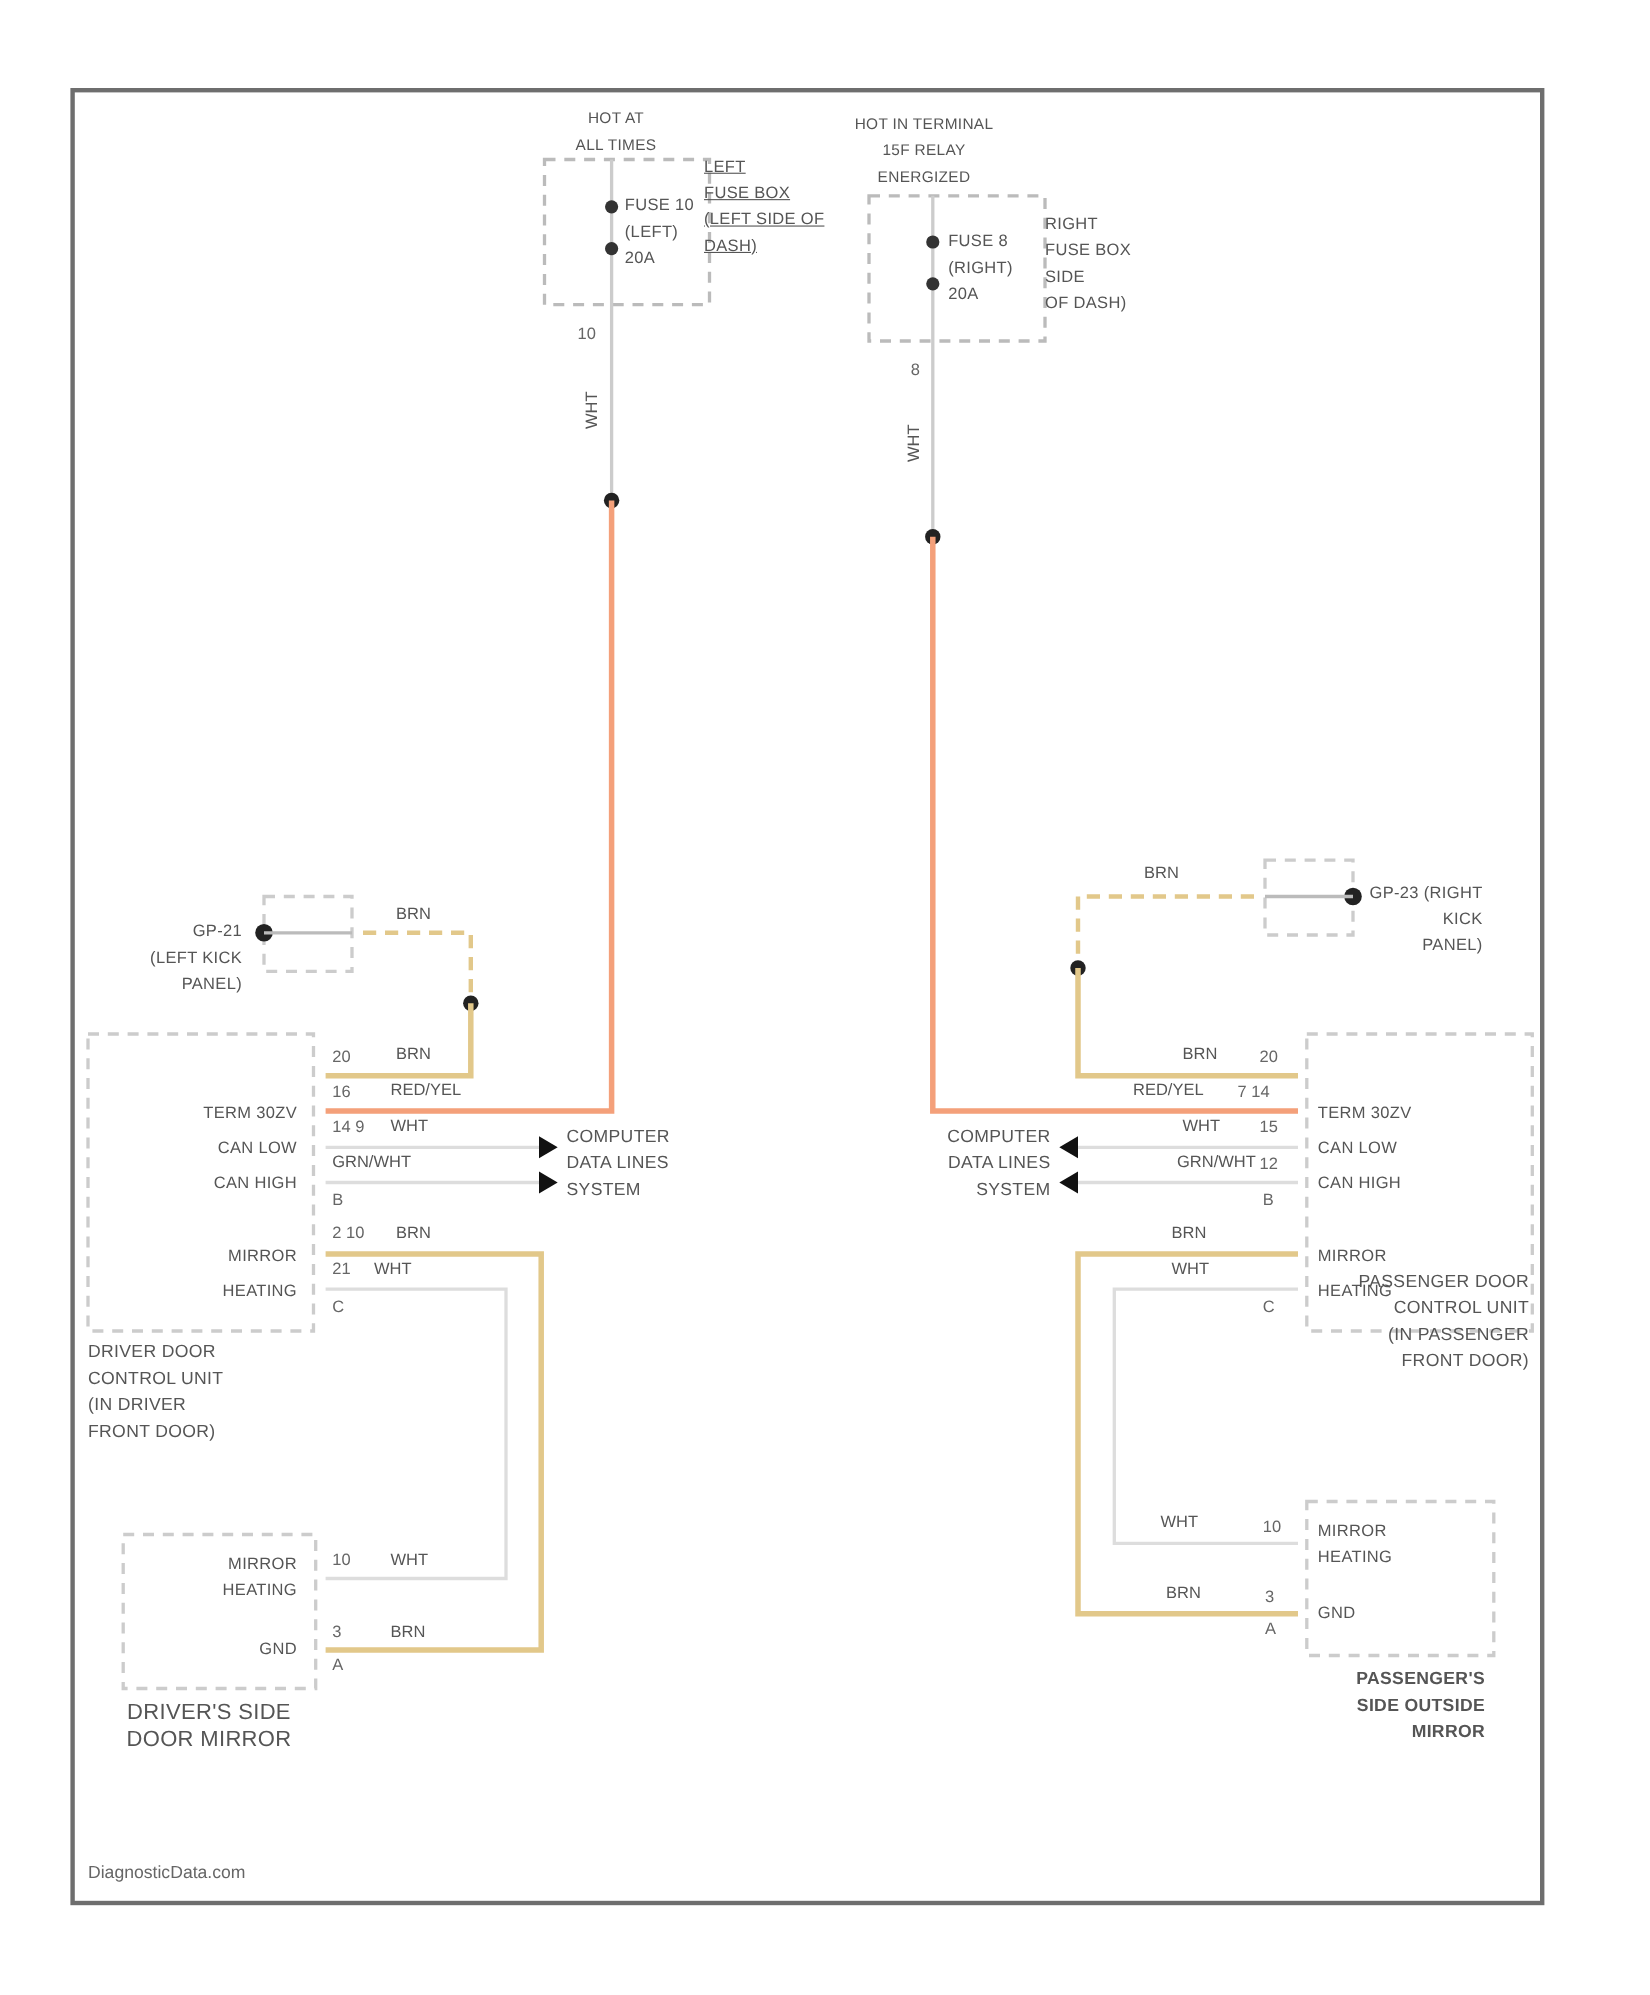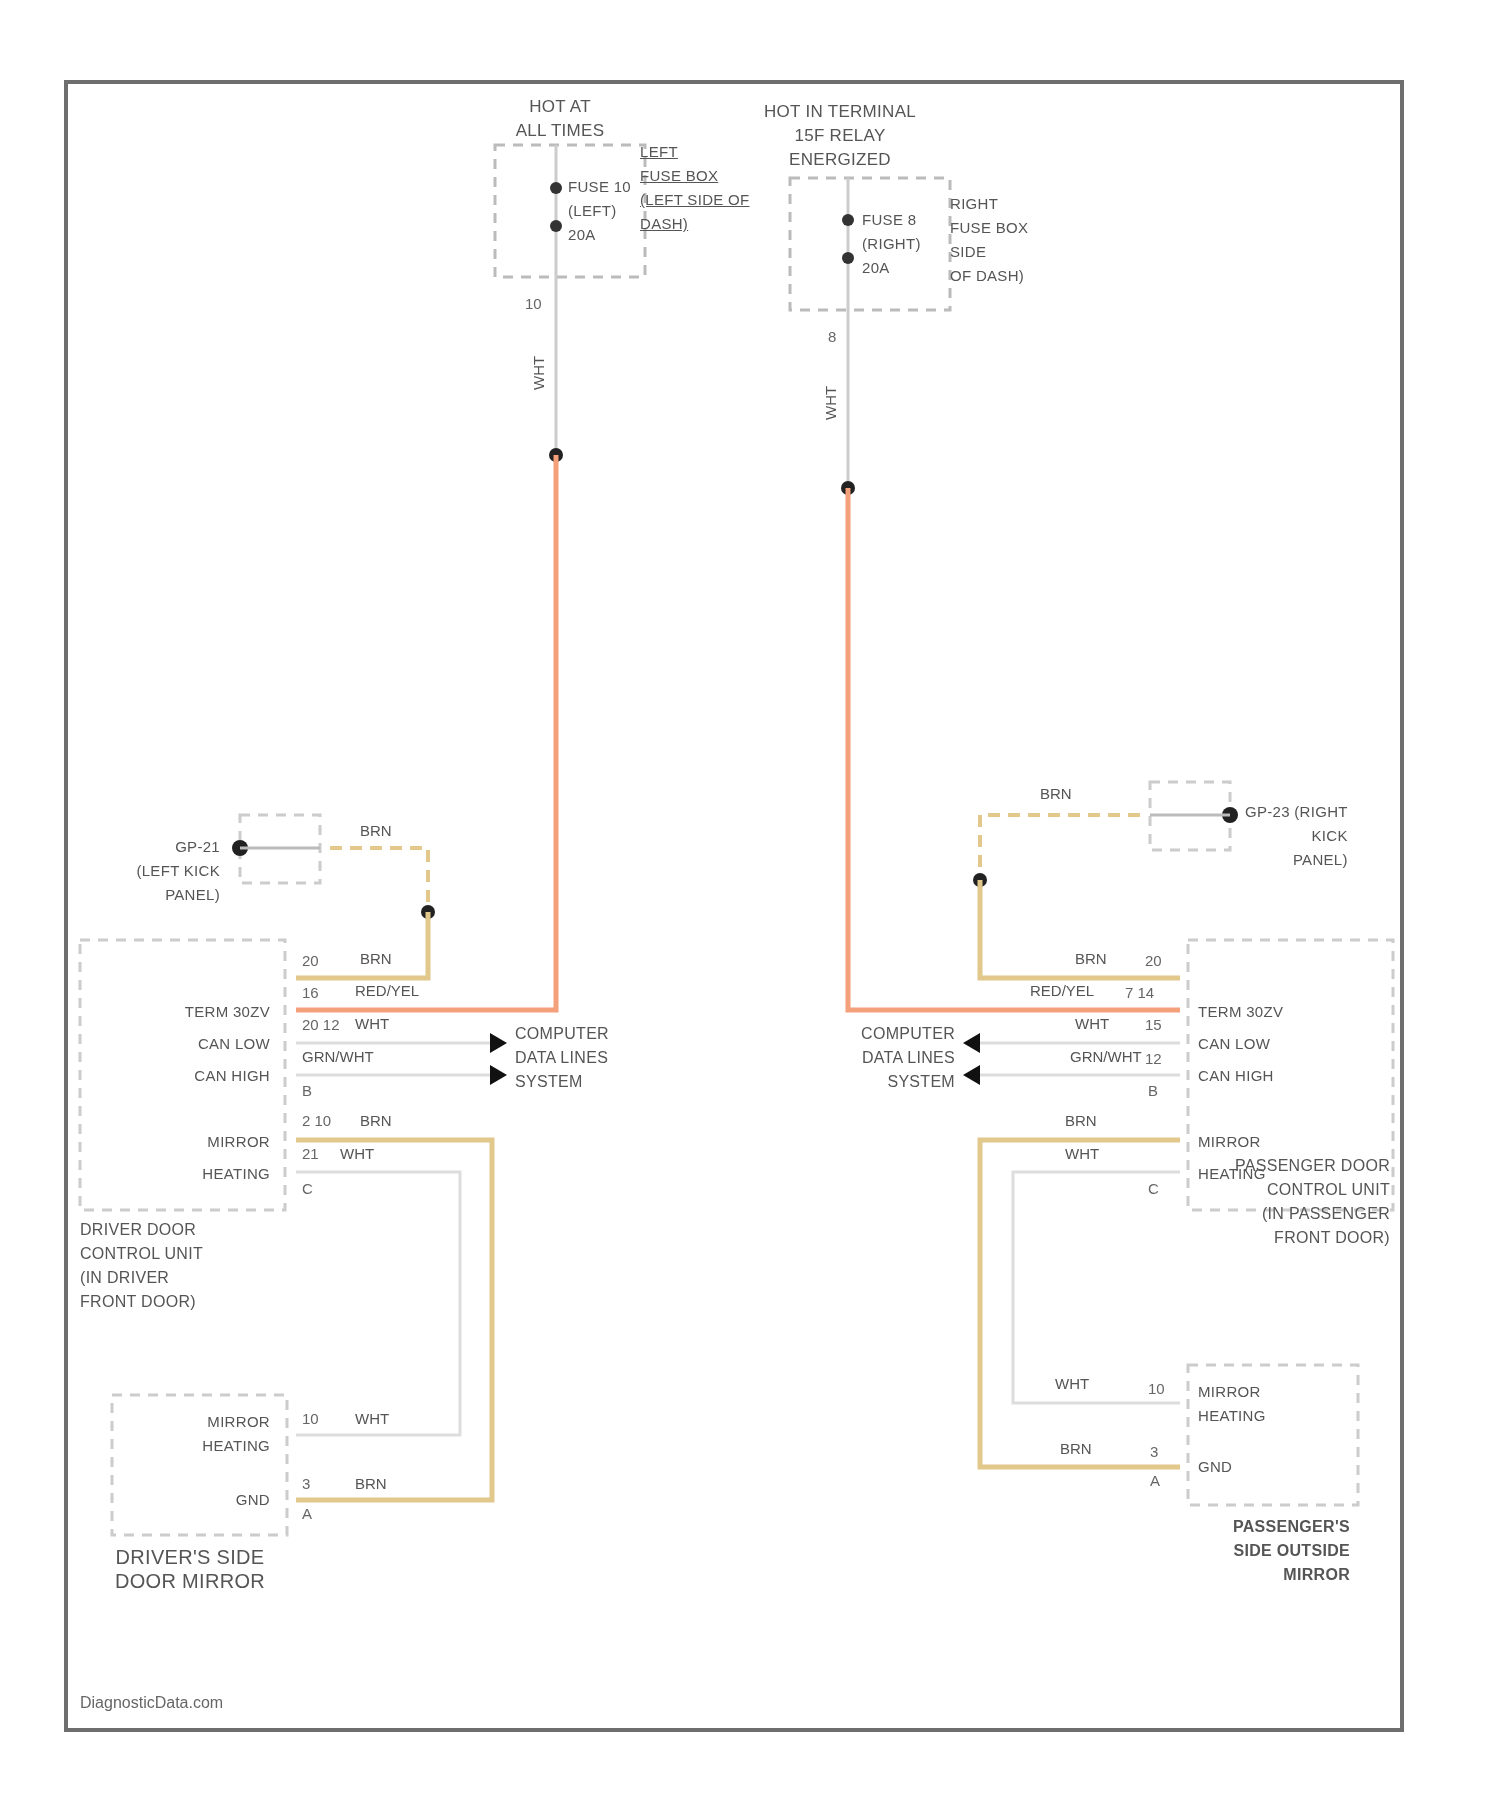--- a/index.html
+++ b/index.html
@@ -1,19 +1,19 @@
 <!DOCTYPE html>
 <html><head>
 <meta charset="utf-8">
 <style>
   html,body{margin:0;padding:0;background:#fff;}
   body{width:1500px;height:1814px;position:relative;overflow:hidden;font-family:"Liberation Sans",sans-serif;}
   .frame{position:absolute;left:64px;top:80px;width:1340px;height:1652px;border:4px solid #6e6e6e;box-sizing:border-box;}
   svg.wires{position:absolute;left:0;top:0;width:1500px;height:1814px;}
-  .lbl{position:absolute;font-size:17px;line-height:24px;color:#555;text-transform:uppercase;white-space:pre-line;letter-spacing:0.3px;}
+  .lbl{position:absolute;font-size:14px;line-height:24px;color:#555;text-transform:uppercase;white-space:pre-line;letter-spacing:0.3px;}
   .r{text-align:right;}
   .c{text-align:center;}
   .pin{position:absolute;font-size:15px;color:#666;}
   .wire{position:absolute;font-size:15px;color:#555;}
   .vert{transform:rotate(-90deg);transform-origin:left top;}
   .foot{position:absolute;left:80px;top:1694px;font-size:16px;color:#666;}
 </style>
 </head>
 <body>
 
@@ -104,21 +104,21 @@
 <div class="lbl" style="left:1245px;top:800px;font-size:15px;text-align:right;">GP-23 (RIGHT
 KICK
 PANEL)</div>
 <div class="wire" style="left:1040px;top:785px;">BRN</div>
 
 <div class="wire" style="left:360px;top:950px;">BRN</div>
 <div class="pin" style="left:302px;top:952px;">20</div>
 <div class="wire" style="left:355px;top:982px;">RED/YEL</div>
 <div class="pin" style="left:302px;top:984px;">16</div>
 <div class="lbl r" style="left:90px;top:1000px;width:180px;font-size:15px;">TERM 30ZV</div>
-<div class="pin" style="left:302px;top:1016px;">20 12</div>
+<div class="pin" style="left:302px;top:1016px;">14 9</div>
 <div class="wire" style="left:355px;top:1015px;">WHT</div>
 <div class="lbl r" style="left:90px;top:1032px;width:180px;font-size:15px;">CAN LOW</div>
 <div class="wire" style="left:302px;top:1048px;">GRN/WHT</div>
 <div class="lbl r" style="left:90px;top:1064px;width:180px;font-size:15px;">CAN HIGH</div>
 <div class="pin" style="left:302px;top:1082px;">B</div>
 <div class="pin" style="left:302px;top:1112px;">2 10</div>
 <div class="wire" style="left:360px;top:1112px;">BRN</div>
 <div class="lbl r" style="left:90px;top:1130px;width:180px;font-size:15px;">MIRROR</div>
 <div class="pin" style="left:302px;top:1145px;">21</div>
 <div class="wire" style="left:340px;top:1145px;">WHT</div>

